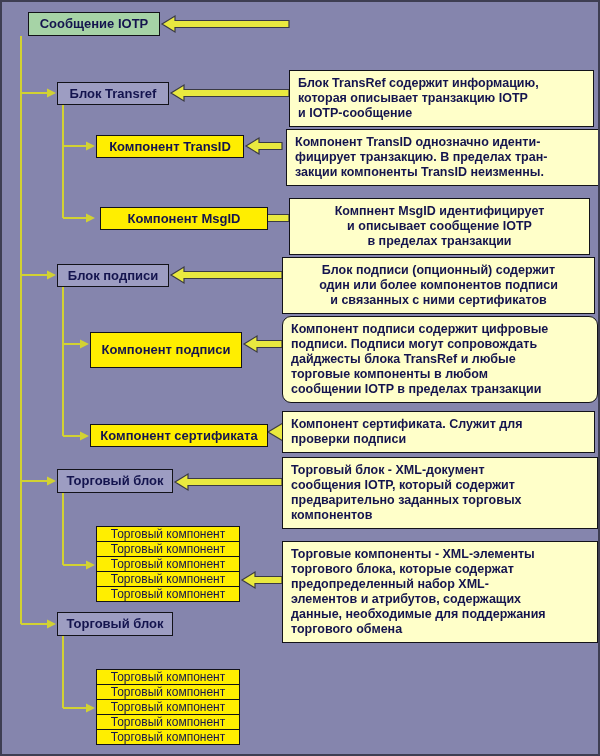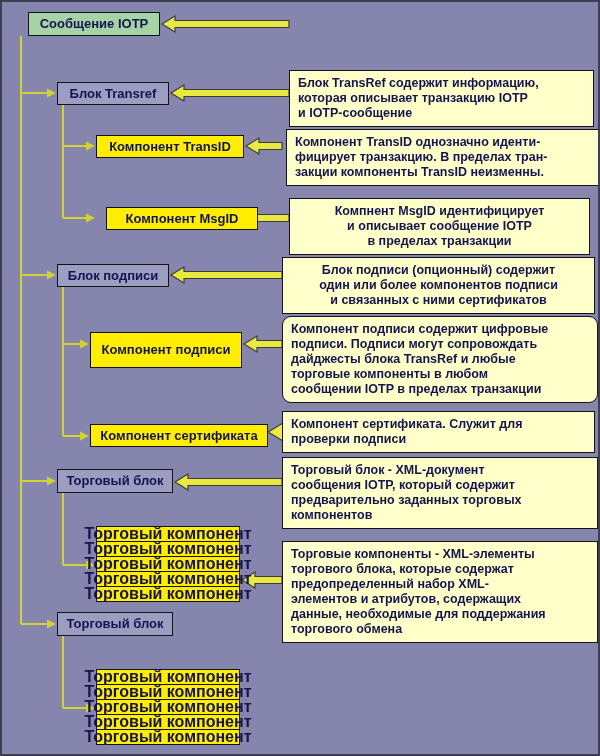--- a/index.html
+++ b/index.html
@@ -24,36 +24,36 @@
     font-weight:bold;font-size:13px;line-height:14px;
     color:var(--text,#14144e);text-align:center;white-space:nowrap;
   }
   .node-message{background:var(--message-box,#a6d3a6);}
   .node-block{background:var(--block-box,#9d9dc2);}
   .node-component{background:var(--component-box,#ffee00);}
 
   .n-message {left:26px;top:10px;width:132px;height:24px;}
   .n-transref{left:55px;top:80px;width:112px;height:23px;}
   .n-transid {left:94px;top:133px;width:148px;height:23px;}
-  .n-msgid   {left:104px;top:205px;width:152px;height:23px;}
+  .n-msgid   {left:98px;top:205px;width:168px;height:23px;}
   .n-sigblock{left:55px;top:262px;width:112px;height:23px;}
   .n-sigcomp {left:88px;top:330px;width:152px;height:36px;}
   .n-certcomp{left:88px;top:422px;width:178px;height:23px;}
   .n-trade1  {left:55px;top:467px;width:116px;height:24px;}
   .n-trade2  {left:55px;top:610px;width:116px;height:24px;}
 
   .stack{position:absolute;z-index:1;width:144px;}
   .stack1{left:94px;top:524px;}
   .stack2{left:94px;top:667px;}
   .stack-item{
     box-sizing:border-box;height:16px;margin-top:-1px;
     display:flex;align-items:center;justify-content:center;
     background:var(--component-box,#ffee00);
     border:1px solid #121218;
-    font-weight:bold;font-size:16px;line-height:12px;
+    font-weight:normal;font-size:12px;line-height:12px;
     color:var(--text,#14144e);white-space:nowrap;
   }
   .stack-item:first-child{margin-top:0;}
 
   .note{
     position:absolute;z-index:1;box-sizing:border-box;
     background:var(--note-box,#ffffc9);
     border:1.6px solid #121218;
     padding:5px 8px;
     font-weight:bold;font-size:12.5px;line-height:15px;

